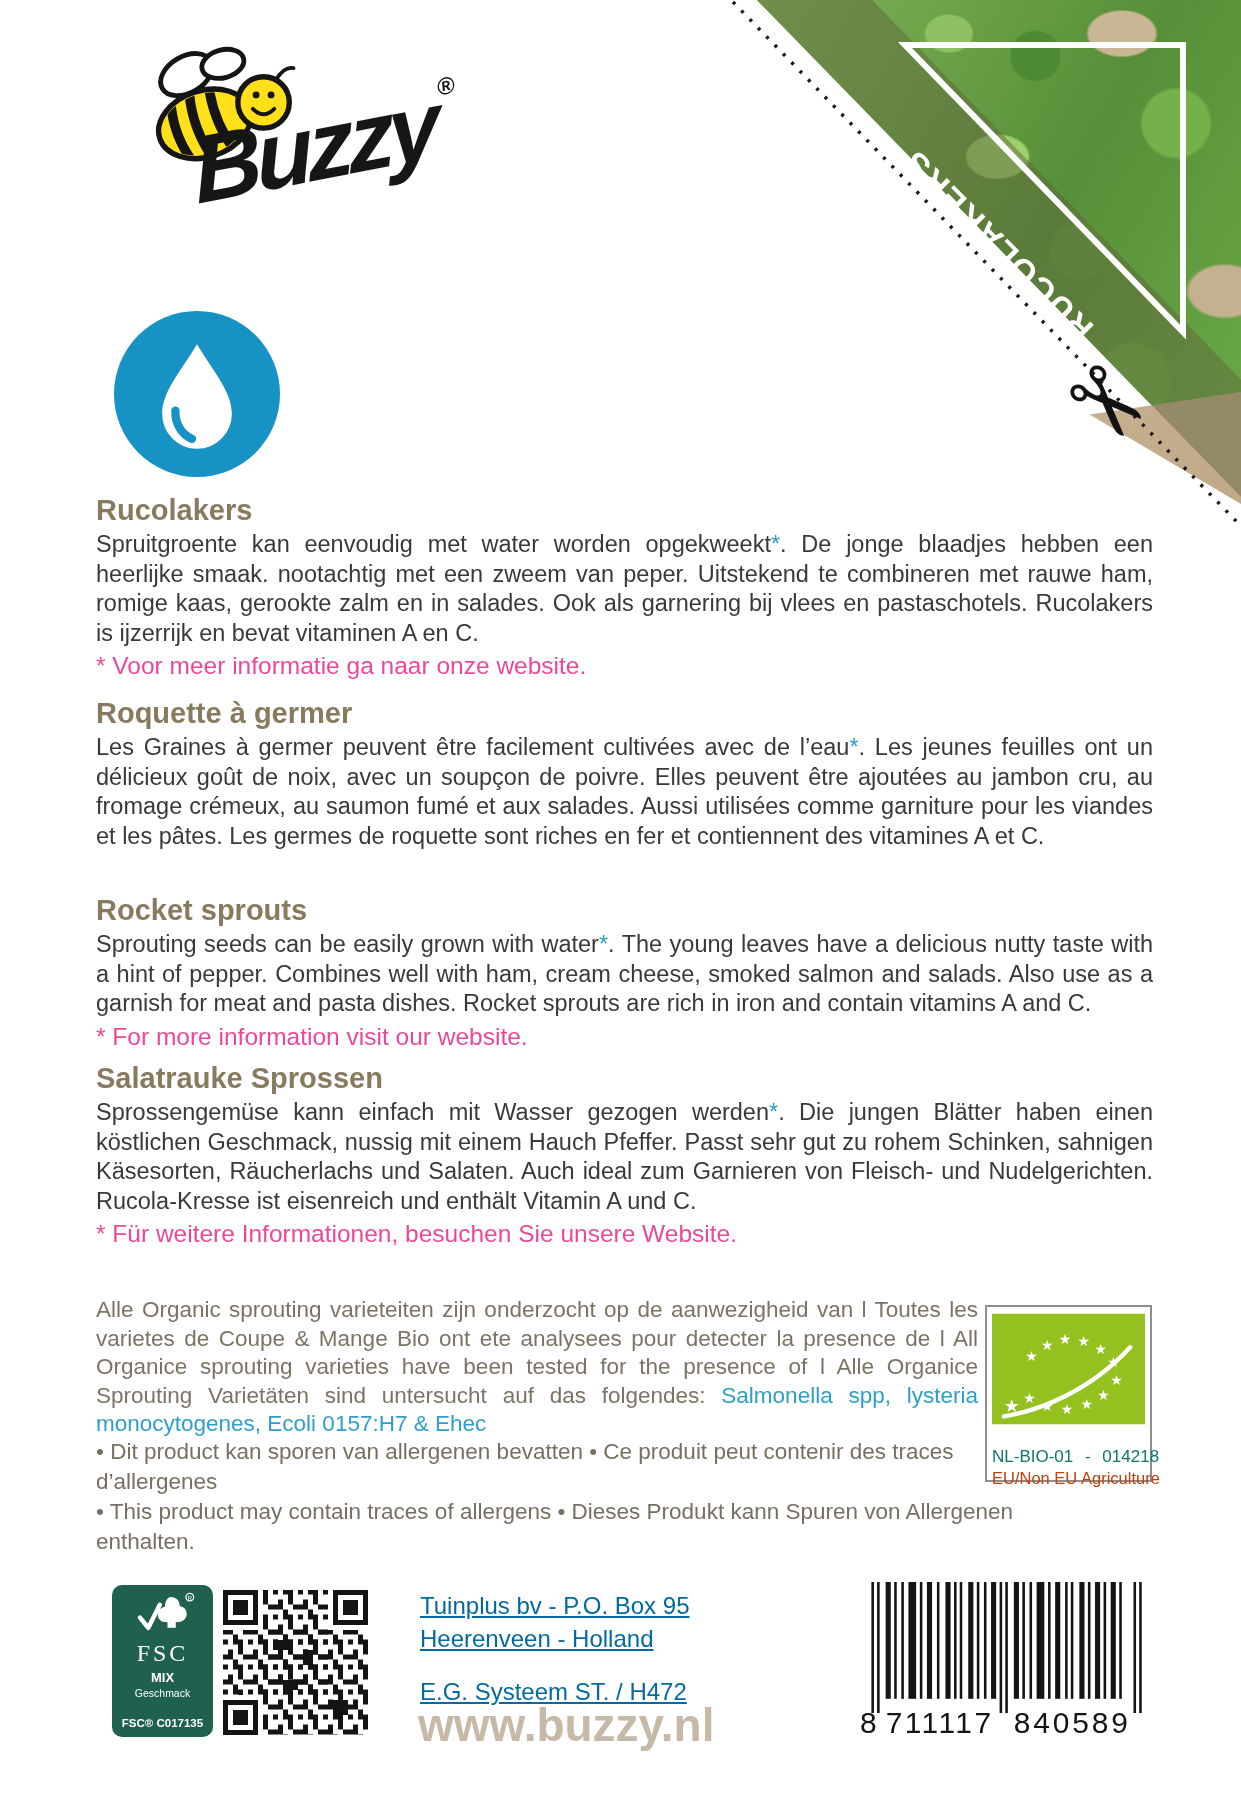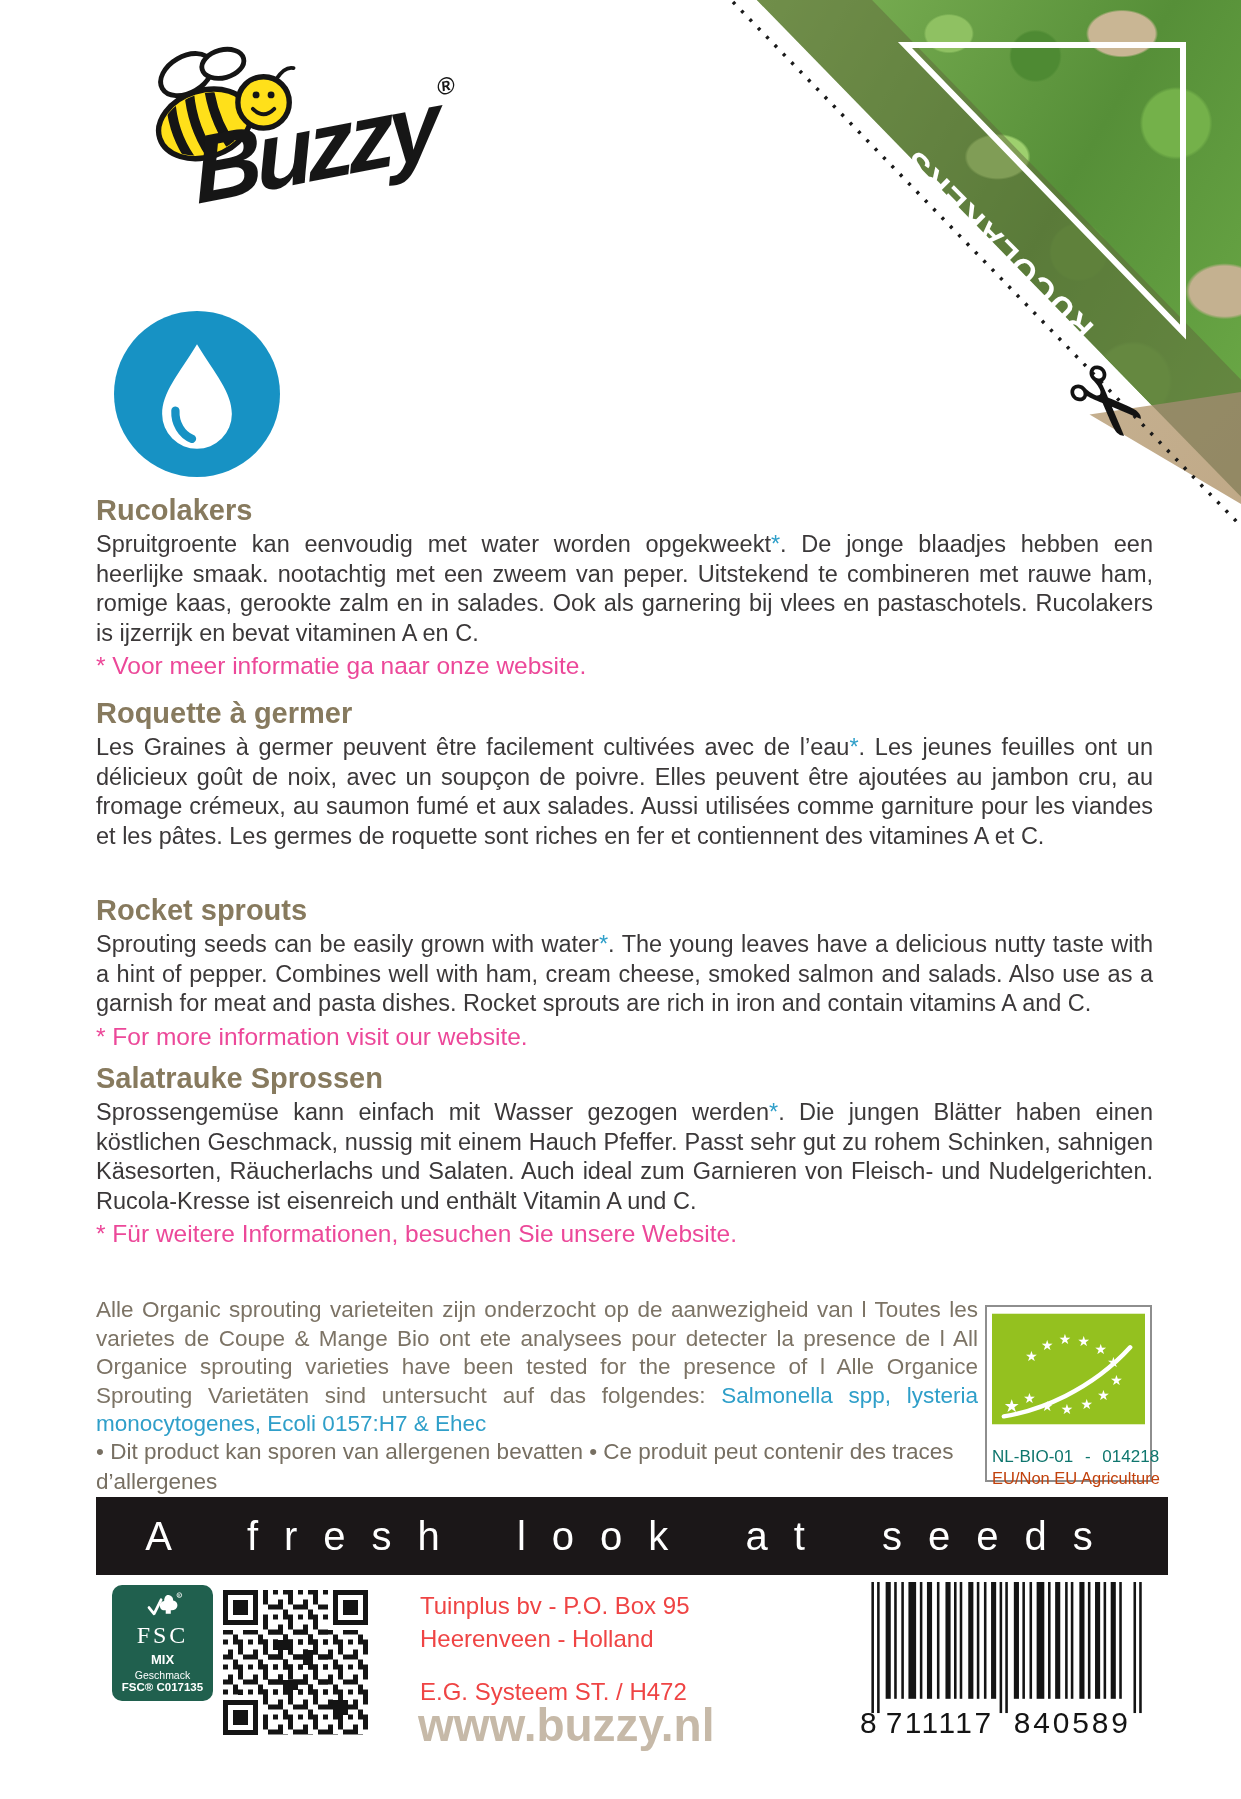--- a/index.html
+++ b/index.html
@@ -66,30 +66,30 @@
   .eu-origin{font-size:16.5px;color:#c2410c;margin-top:2px;white-space:nowrap;}
   .eu-box text{font-family:"DejaVu Sans",sans-serif;}
 
   
   .banner{position:absolute;left:96px;top:1497px;width:1072px;height:78px;background:#1b1718;
     display:flex;align-items:center;justify-content:center;overflow:hidden;}
   .banner span{color:#fff;font-size:40px;font-weight:400;letter-spacing:26px;word-spacing:14px;
     white-space:nowrap;}
 
   
-  .fsc{position:absolute;left:112px;top:1585px;width:101px;height:116px;background:#20604e;
+  .fsc{position:absolute;left:112px;top:1585px;width:101px;height:152px;background:#20604e;
     border-radius:10px;color:#fff;display:flex;flex-direction:column;align-items:center;
     box-sizing:border-box;padding:7px 4px 8px;}
   .fsc .fsc-name{font-family:"Liberation Serif",serif;font-size:24px;letter-spacing:3px;margin-top:2px;}
   .fsc .fsc-mix{font-size:13px;font-weight:bold;margin-top:3px;}
   .fsc .fsc-pack{font-size:10.5px;margin-top:2px;}
   .fsc .fsc-lic{font-size:11.5px;font-weight:bold;margin-top:auto;text-align:right;}
   .qr{position:absolute;left:223px;top:1587px;width:145px;height:150px;}
   .qr svg{width:100%;height:100%;shape-rendering:crispEdges;}
-  .addr1,.addr2,.sysline{position:absolute;left:420px;font-size:24px;color:#ef4444;}
+  .addr1,.addr2,.sysline{position:absolute;left:420px;font-size:24px;color:#0369a1;text-decoration:underline;}
   .addr1{top:1592px;} .addr2{top:1625px;} .sysline{top:1678px;}
   .website{position:absolute;left:418px;top:1698px;font-size:46px;font-weight:bold;color:#c6b9a8;}
   .barcode{position:absolute;left:860px;top:1582px;width:302px;height:158px;}
   .barcode text{font-family:"Liberation Sans",sans-serif;}
 </style>
 </head>
 <body>
 
 <div class="page">
 
@@ -186,23 +186,20 @@
     </svg>
     <div class="eu-code">NL-BIO-01 - 014218</div>
     <div class="eu-origin">EU/Non EU Agriculture</div>
   </div>
 
   <div class="allergens">
     <p>• Dit product kan sporen van allergenen bevatten • Ce produit peut contenir des traces d’allergenes</p>
     <p>• This product may contain traces of allergens  • Dieses Produkt kann Spuren von Allergenen enthalten.</p>
   </div>
 
-  <div class="banner">
-    <span>A fresh look at seeds</span>
-  </div>
 
   <div class="fsc">
     <svg width="64" height="46" viewBox="0 0 100 72">
       <path d="M14 40 L27 56 L45 20" stroke="#fff" stroke-width="7" fill="none" stroke-linecap="round" stroke-linejoin="round"></path>
       <path d="M62 8 c9 0 15 7 14 14 c8 1 12 8 11 14 c-1 8 -9 12 -17 11 l0 9 l-13 0 l0 -9 c-8 1 -14 -3 -15 -10 c-1 -8 5 -13 11 -14 c0 -9 5 -15 9 -15 z" fill="#fff"></path>
       <circle cx="92" cy="8" r="6" fill="none" stroke="#fff" stroke-width="2"></circle>
       <text x="92" y="12" text-anchor="middle" font-size="9" fill="#fff" font-family="Liberation Sans, sans-serif">R</text>
     </svg>
     <div class="fsc-name">FSC</div>
     <div class="fsc-mix">MIX</div>

